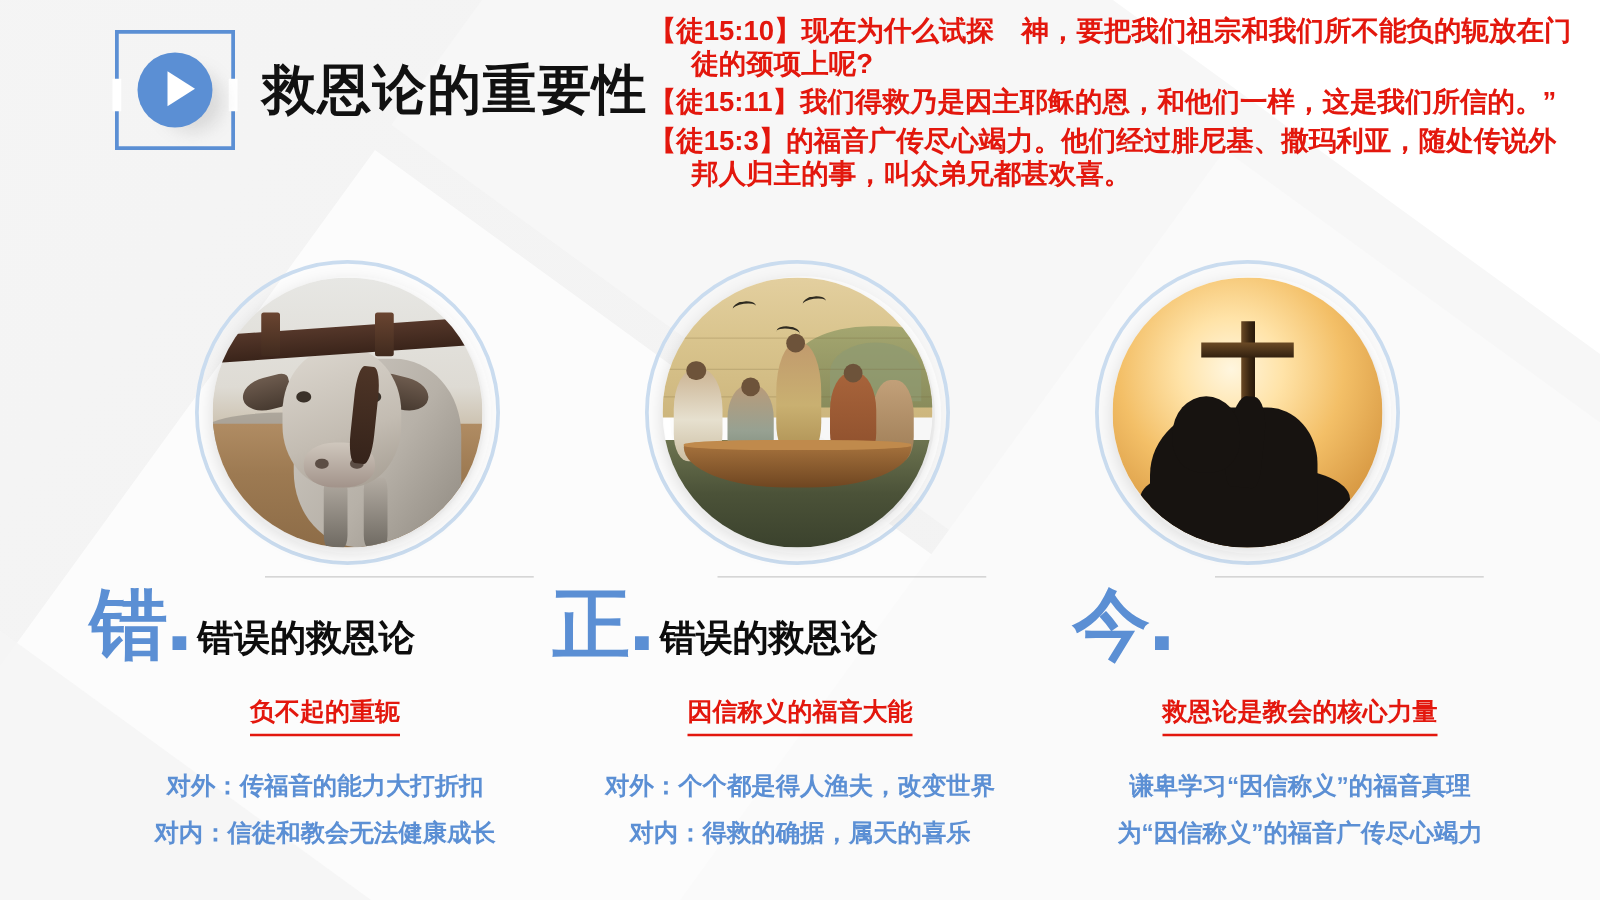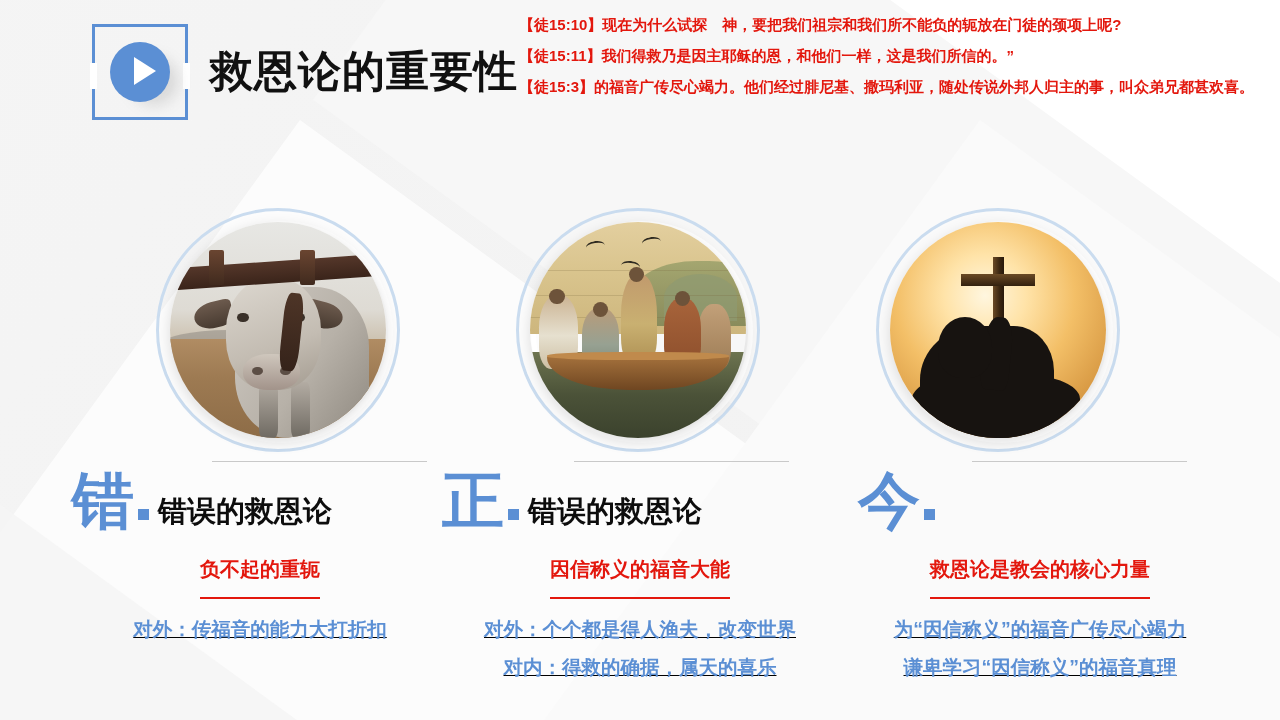--- a/index.html
+++ b/index.html
@@ -113,21 +113,21 @@
   }
 
   
   .verses {
     position: absolute;
     left: 519px; top: 12px;
     width: 745px;
   }
   .verse {
     color: #e3170d;
-    font-size: 15px;
+    font-size: 22px;
     font-weight: bold;
     line-height: 26px;
     margin-bottom: 5px;
     text-indent: 0;
     padding-left: 34px;
   }
   .verse .v-first { margin-left: -34px; }
 
   
   .circle-wrap {
@@ -299,29 +299,28 @@
     position: absolute;
     top: 104px;
     width: 100%;
     text-align: center;
     font-size: 20px;
     font-weight: bold;
     color: #e3170d;
   }
   .col-sub span {
     border-bottom: 2px solid #e3170d;
-    padding-bottom: 17px;
+    padding-bottom: 6px;
   }
 
   .col-lines {
     position: absolute;
     top: 158px;
     width: 100%;
     text-align: center;
-    text-decoration: underline;
   }
   .col-line {
     font-size: 19.5px;
     font-weight: bold;
     color: #5b8fd4;
     line-height: 38px;
     white-space: nowrap;
   }
 </style>
 </head>
@@ -432,20 +431,21 @@
     <div class="col-headrow" style="left:12px;">
       <span class="big-char">错</span>
       <span class="sq-bullet"></span>
       <span class="head-label">错误的救恩论</span>
     </div>
     <div class="col-sub">
       <span>负不起的重轭</span>
     </div>
     <div class="col-lines">
       <div class="col-line">对外：传福音的能力大打折扣</div>
+      <div class="col-line">对内：信徒和教会无法健康成长</div>
     </div>
   </div>
 
   <div class="col" style="left:440px;">
     <div class="col-divider" style="left:134px; width:215px;"></div>
     <div class="col-headrow" style="left:2px;">
       <span class="big-char">正</span>
       <span class="sq-bullet"></span>
       <span class="head-label">错误的救恩论</span>
     </div>
@@ -461,18 +461,18 @@
   <div class="col" style="left:840px;">
     <div class="col-divider" style="left:132px; width:215px;"></div>
     <div class="col-headrow" style="left:18px;">
       <span class="big-char">今</span>
       <span class="sq-bullet"></span>
     </div>
     <div class="col-sub">
       <span>救恩论是教会的核心力量</span>
     </div>
     <div class="col-lines">
+      <div class="col-line">谦卑学习“因信称义”的福音真理</div>
       <div class="col-line">为“因信称义”的福音广传尽心竭力</div>
-      <div class="col-line">谦卑学习“因信称义”的福音真理</div>
     </div>
   </div>
 
 </div>
 
 </body></html>

